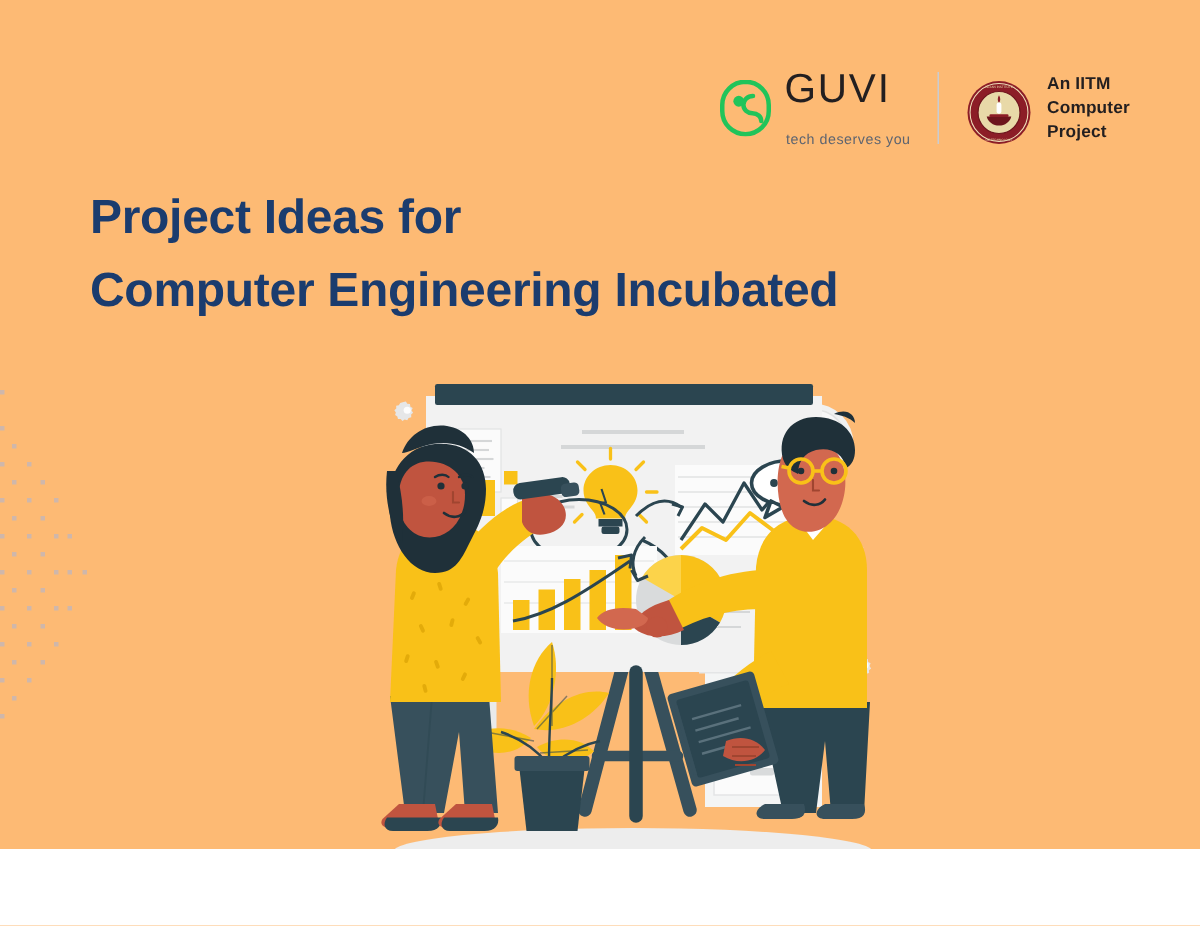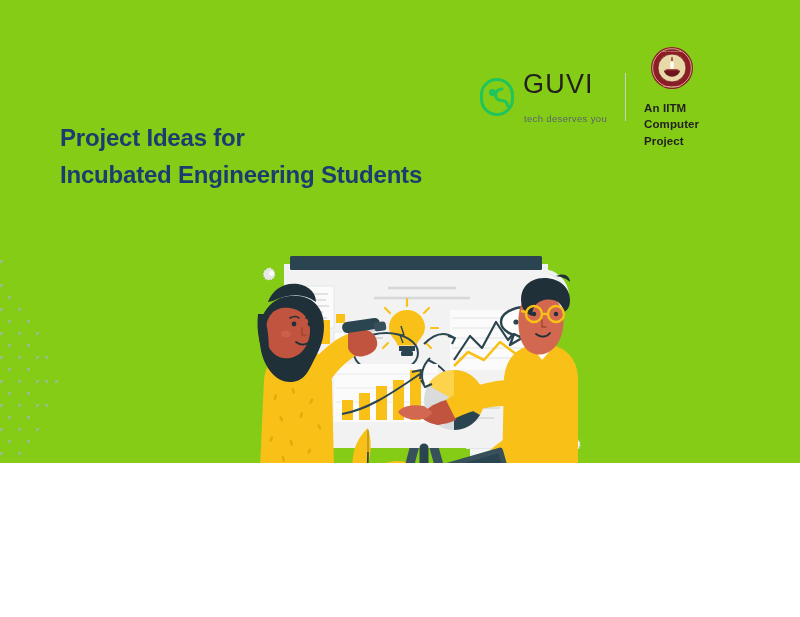--- a/index.html
+++ b/index.html
@@ -6,22 +6,22 @@
   * { margin:0; padding:0; box-sizing:border-box; }
   html,body { width:800px; height:617px; }
   body {
     font-family:"Liberation Sans", sans-serif;
     background:#ffffff;
     position:relative;
     overflow:hidden;
   }
   .banner {
     position:absolute; inset:0;
-    width:800px; height:463px;
-    background:#84cc16;
+    width:800px; height:566px;
+    background:#fdba74;
     overflow:hidden;
   }
   
   .dots-left {
     position:absolute; left:0; top:250px;
     width:70px; height:270px;
     pointer-events:none;
   }
   
   .brand {
@@ -35,31 +35,31 @@
     font-size:27px; font-weight:400; letter-spacing:1.2px;
     color:#231f20;
   }
   .guvi-tag {
     font-size:9.5px; color:#5d6470; letter-spacing:.35px;
     margin-top:16px; padding-left:1px;
   }
   .brand-sep {
     width:1px; height:48px; background:#c9ccd2; margin:0 4px;
   }
-  .iitm-lock { display:flex; align-items:center; gap:10px;flex-direction:column; }
+  .iitm-lock { display:flex; align-items:flex-end; gap:10px; }
   .iitm-seal { width:44px; height:44px; display:block; }
   .iitm-text {
     font-size:11.5px; font-weight:700; color:#231f20;
     line-height:1.42; letter-spacing:.1px;
   }
   .iitm-text span { display:block; }
   
   .headline {
     position:absolute; left:60px; top:120px;
-    font-size:24px; font-weight:700; color:#1b3c6e;
+    font-size:32px; font-weight:700; color:#1b3c6e;
     line-height:1.53; letter-spacing:-.2px;
   }
   .headline span { display:block; }
   
   .illustration {
     position:absolute; left:238px; top:248px;
     width:368px; height:350px;
   }
   .illustration svg { display:block; width:100%; height:100%; }
 </style>
@@ -150,21 +150,21 @@
         <span>An IITM</span>
         <span>Computer</span>
         <span>Project</span>
       </div>
     </div>
 
   </div>
 
   <h1 class="headline">
     <span>Project Ideas for</span>
-    <span>Incubated Engineering Students</span>
+    <span>Computer Engineering Incubated</span>
   </h1>
 
   <div class="illustration">
     <svg viewBox="0 0 368 350" aria-hidden="true">
 
       <ellipse cx="184" cy="320" rx="160" ry="16" fill="#ededed"></ellipse>
 
       <g fill="#e6e7e8">
         <path d="M31 20l1.6-.4.9 1.6 1.8.1.3 1.8 1.5.9-.7 1.7 1 1.5-1.3 1.2.1 1.8-1.8.4-.9 1.5-1.7-.5-1.5 1-1.2-1.3-1.8.1-.4-1.8-1.5-.9.5-1.7-1-1.5 1.3-1.2-.1-1.8 1.8-.4.9-1.5z"></path>
         <circle cx="33.5" cy="25.5" r="2.4" fill="#fdfdfd"></circle>

